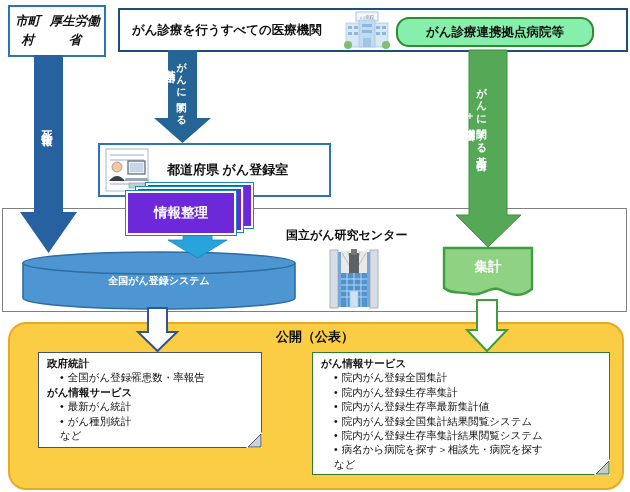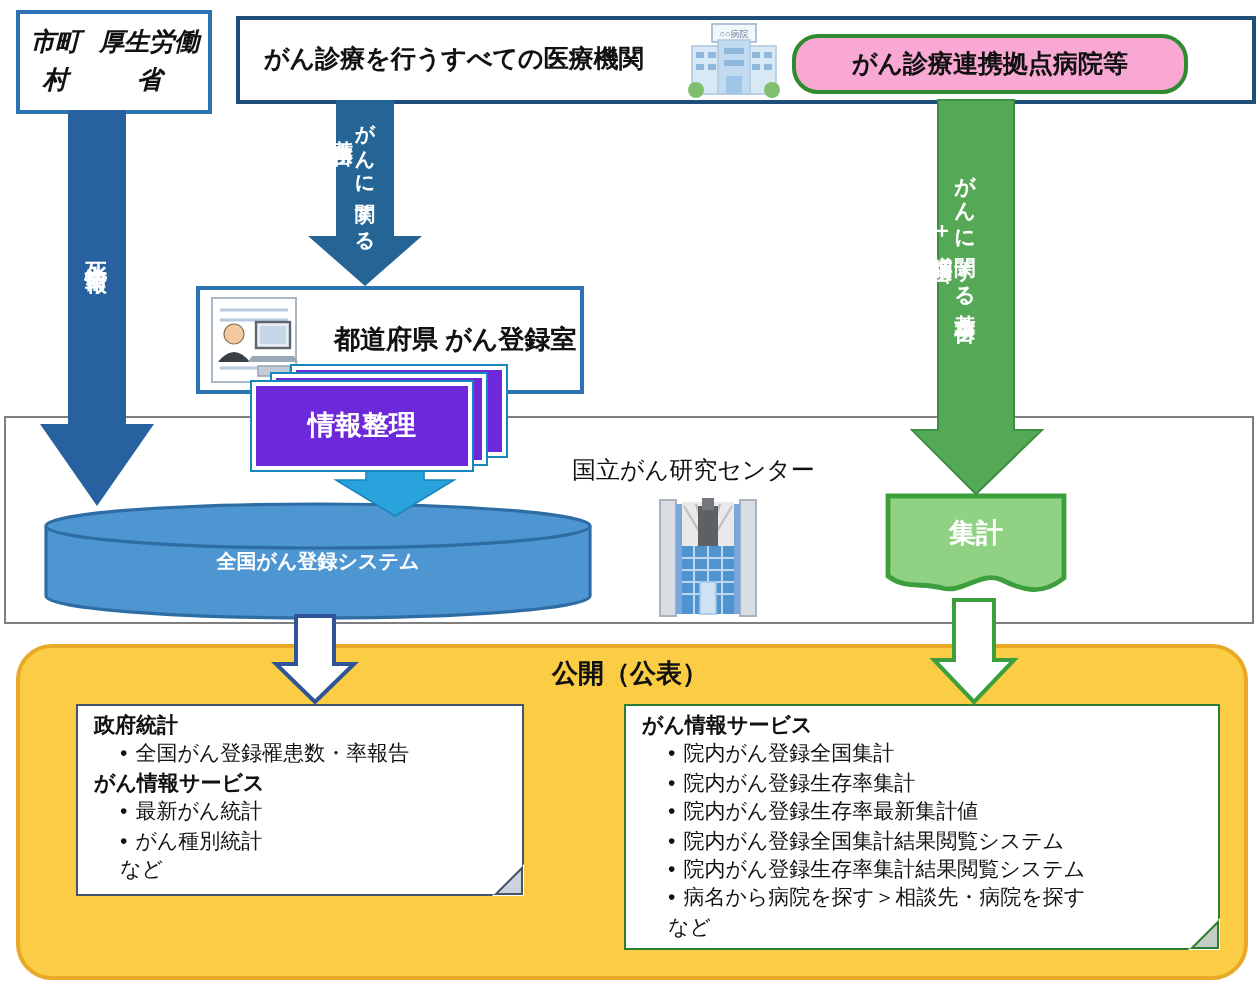--- a/index.html
+++ b/index.html
@@ -9,44 +9,44 @@
   }
   .abs{position:absolute;}
   
   #muni-box{left:8px;top:5px;width:94px;height:48px;background:#fff;border:2px solid #2E74B5;
     display:flex;justify-content:center;align-items:center;
     font-size:12.5px;font-weight:bold;line-height:1.5;z-index:4;text-align:center;font-style:italic;}
   #medical-box{left:118px;top:8px;width:506px;height:40px;background:#fff;border:2px solid #1F4E79;z-index:4;}
   #medical-label{position:absolute;left:12px;top:50%;transform:translateY(-50%);
     font-size:12.5px;font-weight:bold;white-space:nowrap;}
   #hospital-icon{position:absolute;left:224px;top:1px;}
-  #core-hospital{position:absolute;left:276px;top:7px;width:194px;height:26px;background:#f9a8d4;
+  #core-hospital{position:absolute;left:276px;top:7px;width:194px;height:26px;background:#86efac;
     border:2px solid #2E8B2E;border-radius:13px;display:flex;align-items:center;justify-content:center;
     font-size:12.5px;font-weight:bold;white-space:nowrap;}
   
   #gray-box{left:2px;top:208px;width:623px;height:102px;border:1.5px solid #7F7F7F;background:#fff;z-index:1;}
   #yellow-box{left:8px;top:322px;width:612px;height:164px;background:#FACD44;border:2px solid #E9A825;
     border-radius:18px;z-index:1;}
   
-  #pref-box{left:98px;top:143px;width:194px;height:54px;background:#fff;border:2px solid #2E74B5;z-index:4;
+  #pref-box{left:98px;top:143px;width:233px;height:54px;background:#fff;border:2px solid #2E74B5;z-index:4;
     display:flex;align-items:center;padding-left:5px;box-sizing:border-box;}
   #pref-label{font-size:13px;font-weight:bold;margin-left:6px;white-space:nowrap;}
   
   .card{position:absolute;width:107px;height:45px;background:#6d28d9;border:2px solid #ffffff;
     box-shadow:0 0 0 1px #1786bd;box-sizing:border-box;}
   #card-b2{left:146px;top:183px;z-index:5;}
   #card-b1{left:136px;top:187px;z-index:5;}
   #card-front{left:126px;top:191px;width:110px;height:44px;z-index:5;display:flex;align-items:center;
     justify-content:center;color:#fff;font-size:13.5px;font-weight:bold;}
   
   #cylinder-svg{left:21px;top:250px;z-index:4;}
   #cylinder-label{left:21px;top:274px;width:276px;text-align:center;color:#fff;
     font-size:10px;font-weight:bold;z-index:5;}
   
-  #ncc-label{left:286px;top:227px;font-size:12px;font-weight:normal;z-index:4;white-space:nowrap;}
+  #ncc-label{left:286px;top:227px;font-size:12px;font-weight:bold;z-index:4;white-space:nowrap;}
   #ncc-building-icon{left:329px;top:247px;z-index:4;}
   
   #tab-svg{left:441px;top:245px;z-index:4;}
   #tab-label{left:441px;top:258px;width:94px;text-align:center;color:#fff;font-size:13.5px;
     font-weight:bold;z-index:5;}
   
   .arrow-svg{position:absolute;}
   .vtext{position:absolute;writing-mode:vertical-rl;text-orientation:upright;color:#fff;
     font-weight:bold;line-height:1;z-index:7;}
   .vtext .vcol{letter-spacing:1.5px;}

